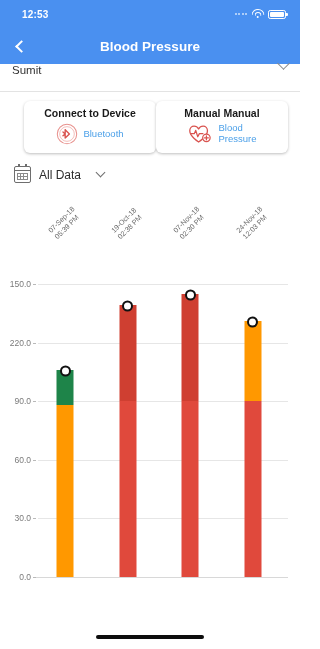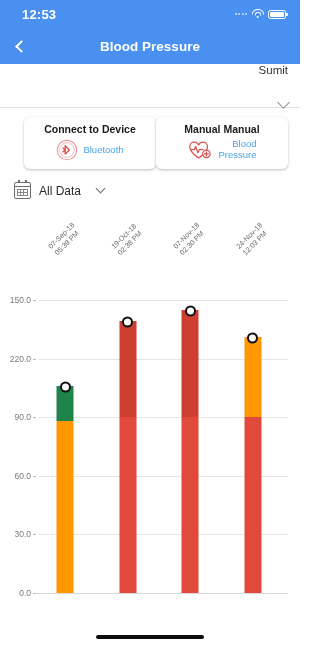--- a/index.html
+++ b/index.html
@@ -10,21 +10,21 @@
     overflow:hidden;
     position:relative;
   }
 
   
   .statusbar {
     height:28px; background:#4a90f0;
     display:flex; align-items:center; justify-content:space-between;
     padding:0 14px 0 22px;
   }
-  .status-time { color:#fff; font-size:13px; font-weight:bold; letter-spacing:.2px;text-align:center; }
+  .status-time { color:#fff; font-size:10px; font-weight:bold; letter-spacing:.2px;text-align:center; }
   .status-right { display:flex; align-items:center; gap:4px; }
   .sig-dots { display:flex; gap:1.5px; align-items:flex-end; }
   .sig-dots i { width:2px; height:2px; background:#cfe2fb; border-radius:50%; display:block; }
   .wifi-ic { width:13px; height:10px; position:relative; }
   .wifi-ic span { position:absolute; left:50%; transform:translateX(-50%);
     border:1.4px solid #fff; border-bottom:none; border-radius:50% 50% 0 0 / 100% 100% 0 0; }
   .wifi-ic span.a { width:13px; height:6px; top:0; }
   .wifi-ic span.b { width:7px; height:3.5px; top:3px; }
   .wifi-ic span.c { width:2.6px; height:2.6px; top:6.6px; background:#fff; border:none; border-radius:50%; }
   .batt { width:18px; height:9px; border:1.2px solid #fff; border-radius:2.2px; position:relative; }
@@ -35,36 +35,36 @@
   
   .navbar { height:36px; background:#4a90f0; display:flex; align-items:center; position:relative; }
   .back-btn { width:40px; height:36px; display:flex; align-items:center; justify-content:center; cursor:pointer; }
   .chev-left { width:9px; height:9px; border-left:2px solid #fff; border-bottom:2px solid #fff;
     transform:rotate(45deg); margin-left:3px; }
   .nav-title { position:absolute; left:0; right:0; text-align:center; color:#fff;
     font-size:13.5px; font-weight:bold; pointer-events:none; }
 
   
   .user-row {
-    height:44px; display:flex; align-items:flex-end; justify-content:space-between;
-    padding:0 12px; border-bottom:1px solid #e3e3e3; background:#fff; cursor:pointer;flex-direction:column;
+    height:28px; display:flex; align-items:flex-start; justify-content:space-between;
+    padding:0 12px; border-bottom:1px solid #e3e3e3; background:#fff; cursor:pointer;
   }
   .user-name { font-size:11.5px; color:#333; }
   .chev-down { width:9px; height:9px; border-right:1.3px solid #8a8a8a; border-bottom:1.3px solid #8a8a8a;
     transform:rotate(45deg); margin-top:-5px; }
 
   
   .cards { display:flex; gap:0; padding:9px 12px 6px 24px; }
   .card {
     flex:1; background:#fff; border-radius:6px; padding:6px 4px 7px 4px;
     box-shadow:0 1px 3px rgba(0,0,0,.26); text-align:center; cursor:pointer; min-height:52px;
   }
   .card-title { font-size:10.5px; font-weight:bold; color:#1a1a1a; margin-bottom:4px; }
   .card-body { display:flex; align-items:center; justify-content:center; gap:5px; }
-  .card-sub { font-size:9.5px; color:#4a9fe8; line-height:1.15; text-align:right; }
+  .card-sub { font-size:9.5px; color:#4a9fe8; line-height:1.15; text-align:left; }
 
   
   .filter-row { display:flex; align-items:center; gap:8px; padding:7px 0 6px 14px; cursor:pointer; }
   .cal-ic { width:17px; height:17px; border:1.4px solid #6e6e6e; border-radius:2px; position:relative; }
   .cal-ic::before { content:""; position:absolute; left:-1.4px; right:-1.4px; top:2.6px; height:1.2px; background:#6e6e6e; }
   .cal-grid { position:absolute; left:1.6px; right:1.6px; top:6px; bottom:1.6px;
     background:
       repeating-linear-gradient(to right, #8a8a8a 0 1px, transparent 1px 3.2px),
       repeating-linear-gradient(to bottom, #8a8a8a 0 1px, transparent 1px 3px);
   }

